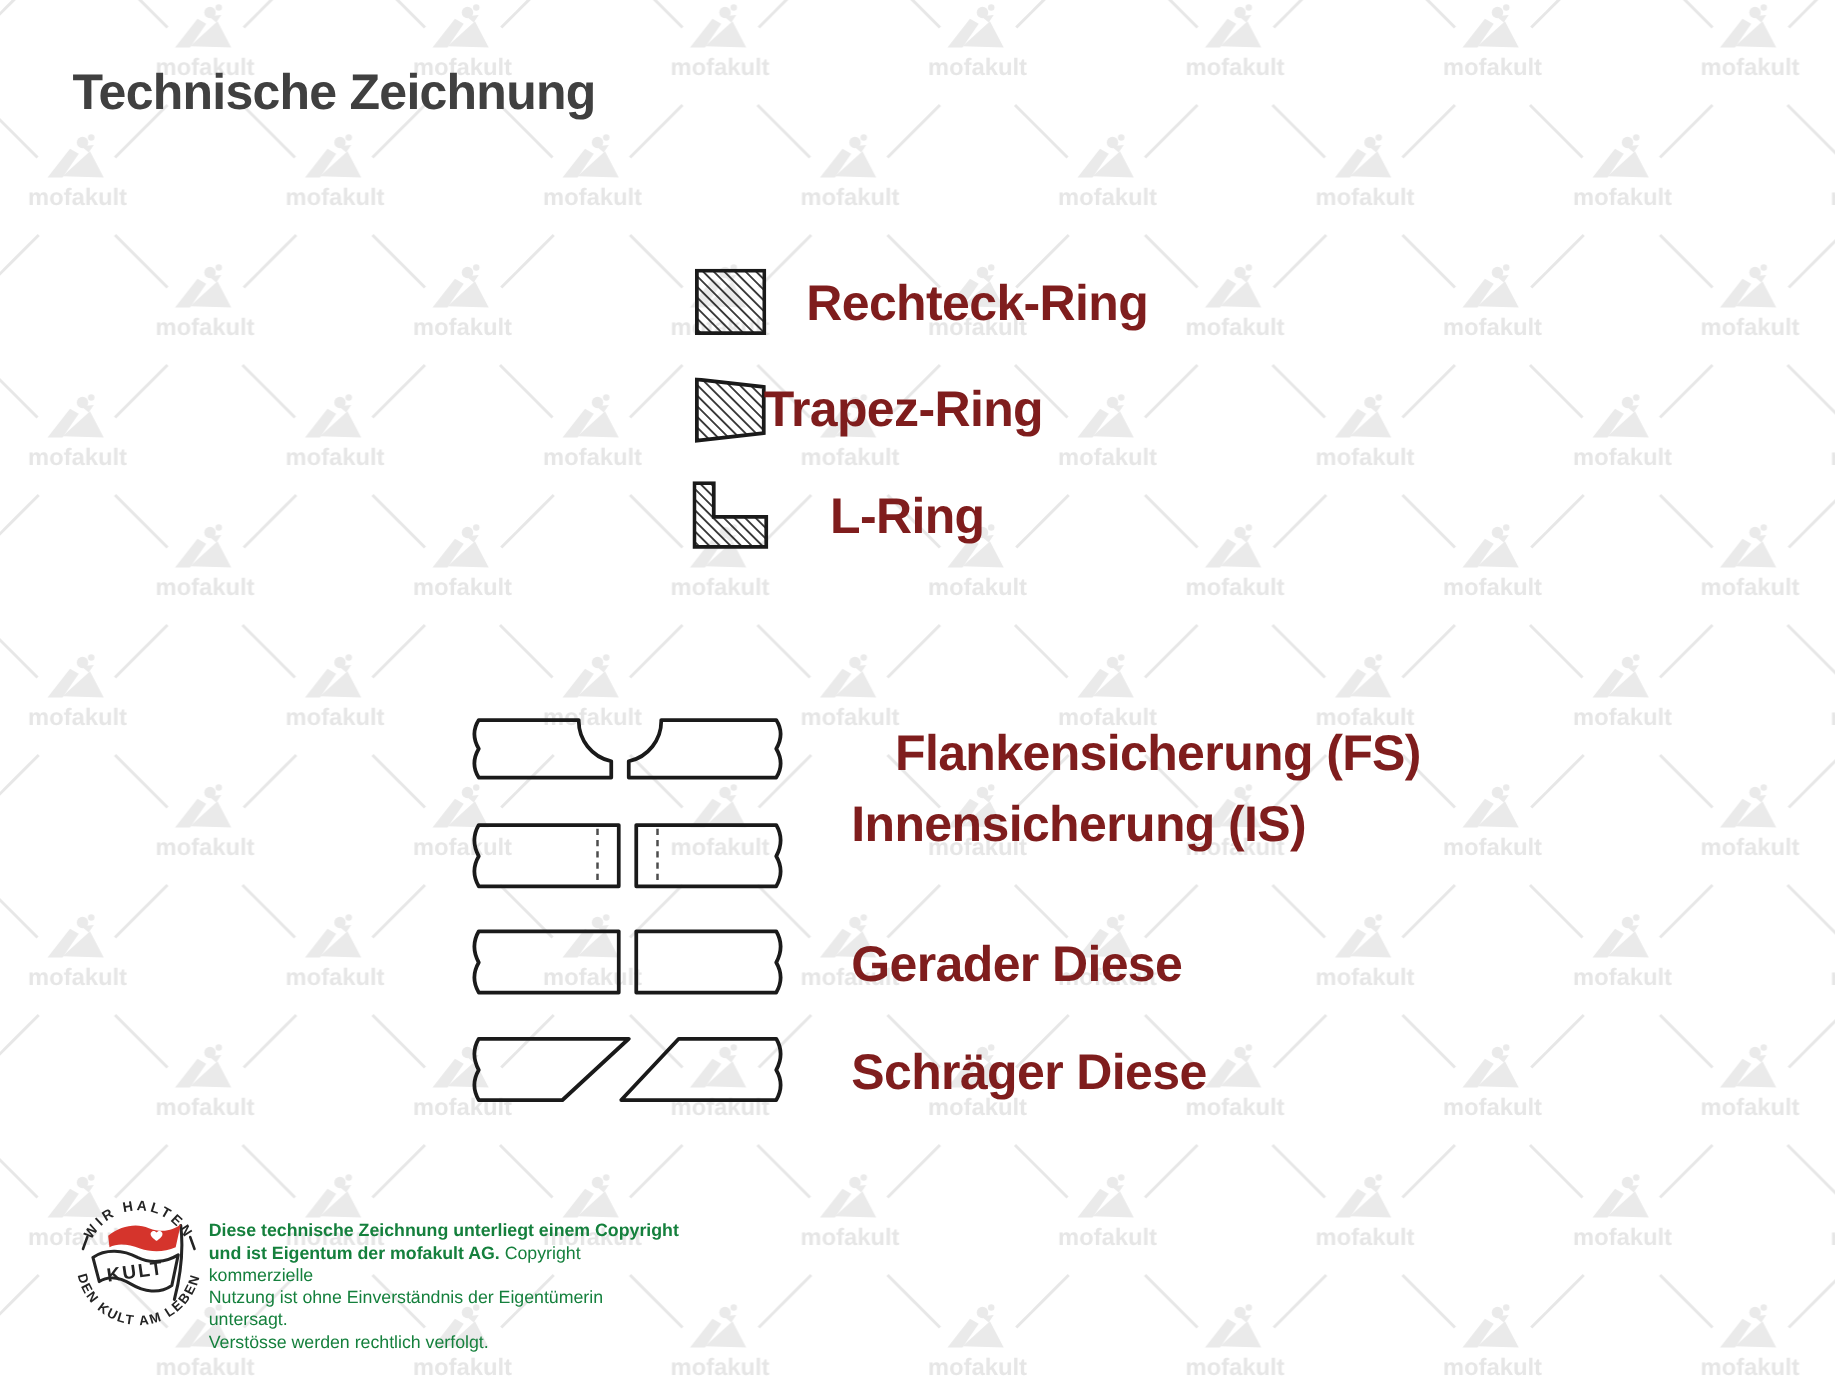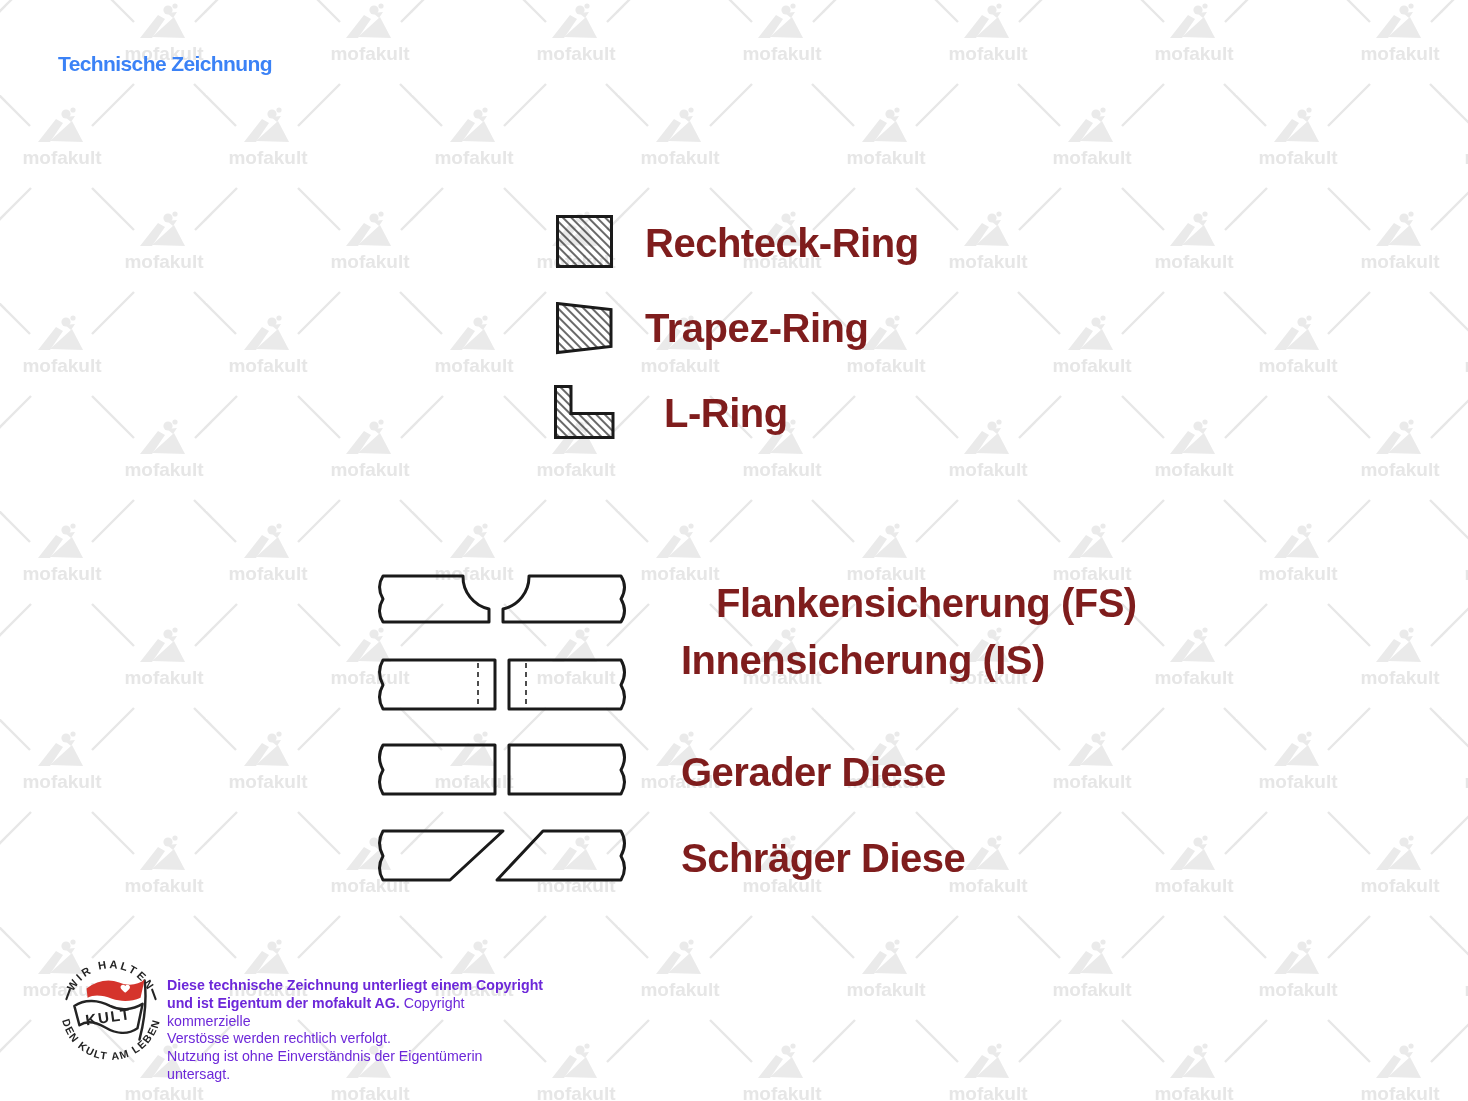--- a/index.html
+++ b/index.html
@@ -3,29 +3,29 @@
 <meta charset="utf-8">
 <style>
   html,body{margin:0;padding:0;}
   body{
     width:1468px;height:1101px;position:relative;overflow:hidden;
     background:#ffffff;font-family:"Liberation Sans",sans-serif;
   }
   .abs{position:absolute;}
   .wm-layer{left:0;top:0;width:1468px;height:1101px;pointer-events:none;}
   .title{
-    left:58px;top:52px;font-size:21px;font-weight:bold;color:#3b82f6;
+    left:58px;top:52px;font-size:40px;font-weight:bold;color:#404040;
     letter-spacing:-0.6px;white-space:nowrap;
   }
   .legend-label{
     font-size:40px;font-weight:bold;color:#7f1d1d;letter-spacing:-0.5px;
     line-height:48px;white-space:nowrap;
   }
   .copyright{
-    left:167px;top:977px;width:380px;font-size:14.2px;line-height:17.8px;color:#6d28d9;
+    left:167px;top:977px;width:380px;font-size:14.2px;line-height:17.8px;color:#15803d;
   }
   .copyright .b{font-weight:bold;}
   .copyright span{white-space:pre-wrap;}
   svg{display:block;}
 </style>
 </head>
 <body>
 
 <svg class="abs" width="0" height="0" style="left:0;top:0" aria-hidden="true">
   <defs>
@@ -88,21 +88,21 @@
     <rect x="1.5" y="1.5" width="54" height="50" fill="url(#hatch)" stroke="#1a1a1a" stroke-width="3"></rect>
   </svg>
 </div>
 <div class="abs legend-label" style="left:645px;top:219px">Rechteck-Ring</div>
 
 <div class="abs" style="left:556px;top:302px">
   <svg width="57" height="53">
     <path d="M1.5,1.5 L55,7.5 L55,44.5 L1.5,50.5 Z" fill="url(#hatch)" stroke="#1a1a1a" stroke-width="3"></path>
   </svg>
 </div>
-<div class="abs legend-label" style="left:645px;top:304px">Trapez-Ring</div>
+<div class="abs legend-label" style="left:611px;top:304px">Trapez-Ring</div>
 
 <div class="abs" style="left:554px;top:385px">
   <svg width="61" height="55">
     <path d="M1.5,1.5 L17,1.5 L17,28.5 L59,28.5 L59,52.5 L1.5,52.5 Z" fill="url(#hatch)" stroke="#1a1a1a" stroke-width="3"></path>
   </svg>
 </div>
 <div class="abs legend-label" style="left:664px;top:389px">L-Ring</div>
 
 <div class="abs" style="left:373px;top:571px">
   <svg width="258" height="58" fill="none" stroke="#1a1a1a" stroke-width="3" stroke-linejoin="round">
@@ -162,15 +162,15 @@
     <path d="M30,33 C40,25 52,23 62,27 C72,31 81,29 87,24 L83,42 C74,46 64,46 55,43 C45,39 37,39 31,42 Z" fill="#d5342c"></path>
     <path d="M68,30.5 c-1.5,-2.5 -5.5,-1 -4.5,2 c0.7,2 4.5,4.5 4.5,4.5 c0,0 3.8,-2.5 4.5,-4.5 c1,-3 -3,-4.5 -4.5,-2 Z" fill="#ffffff"></path>
     <path d="M18,50 C28,43 42,44 53,50 C63,55 75,54 85,48 L80,72 C70,79 58,77 48,71 C38,65 29,65 23,69 Z" fill="#ffffff" stroke="#242424" stroke-width="2.4" stroke-linejoin="round"></path>
     <text x="52" y="66" text-anchor="middle" font-size="15" font-weight="bold" fill="#242424" letter-spacing="1.6" transform="rotate(-8 52 66)">KULT</text>
   </svg>
 </div>
 
 <div class="abs copyright">
   <div><span class="b">Diese technische Zeichnung unterliegt einem Copyright</span></div>
   <div><span class="b">und ist Eigentum der mofakult AG.</span><span> Copyright kommerzielle</span></div>
+  <div><span>Nutzung ist ohne Einverständnis der Eigentümerin untersagt.</span></div>
   <div><span>Verstösse werden rechtlich verfolgt.</span></div>
-  <div><span>Nutzung ist ohne Einverständnis der Eigentümerin untersagt.</span></div>
 </div>
 
 </body></html>

